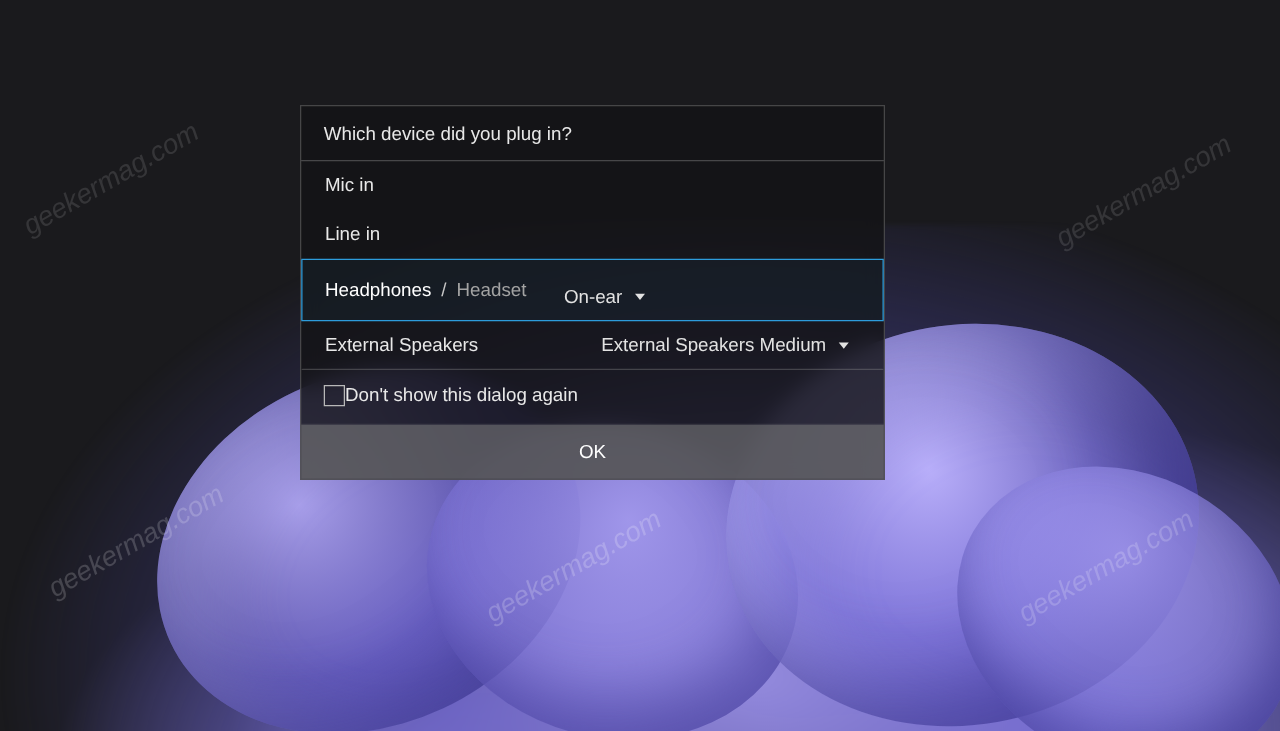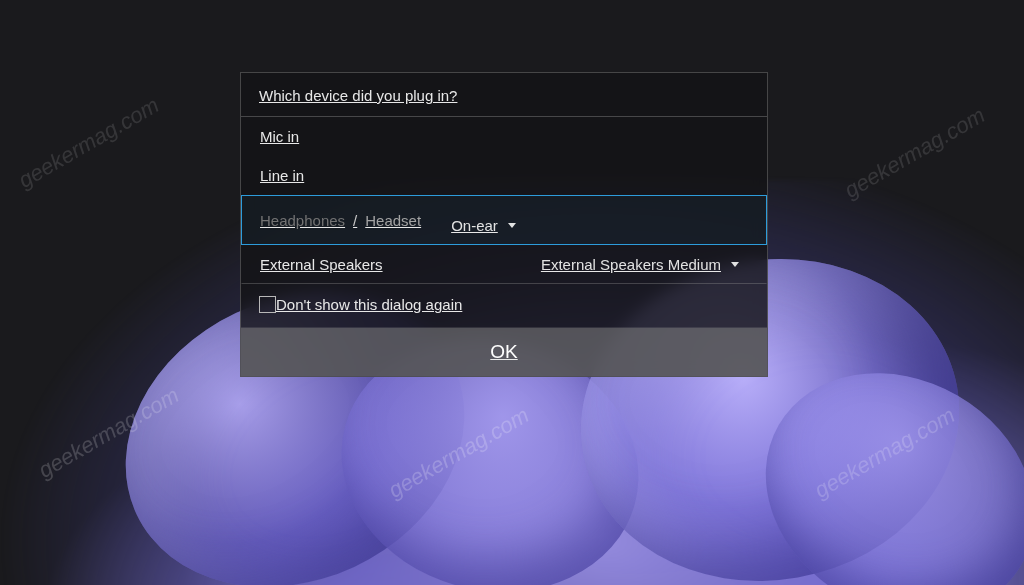--- a/index.html
+++ b/index.html
@@ -94,28 +94,27 @@
     
     .wm-1 { left: 10px; top: 130px; }
     .wm-2 { right: 30px; top: 140px; }
     .wm-3 { left: 30px; top: 420px; color: rgba(255,255,255,0.18);}
     .wm-4 { left: 380px; top: 440px; color: rgba(255,255,255,0.2);}
     .wm-5 { right: 60px; top: 440px; color: rgba(255,255,255,0.18);}
     
     .dialog {
       position: absolute;
       left: 240px;
-      top: 72px;
-      width: 528px;
+      top: 84px;
+      width: 468px;
       background: rgba(20, 20, 22, 0.82);
       border: 1px solid rgba(120, 120, 120, 0.5);
       backdrop-filter: blur(8px);
       color: #e8e8e8;
       font-size: 15px;
-      text-decoration: underline;
     }
     
     .dialog-title {
       padding: 14px 18px 12px;
       font-size: 15px;
       border-bottom: 1px solid rgba(150, 150, 150, 0.4);
     }
     
     .device-list {
       padding: 0;
@@ -133,21 +132,21 @@
     .device-row.selected {
       border: 1px solid #2d9cdb;
       background: rgba(45, 156, 219, 0.05);
     }
     
     .device-row.last {
       border-bottom: 1px solid rgba(150, 150, 150, 0.35);
     }
     
     .device-label-primary {
-      color: #737373;
+      color: #ffffff;
     }
     
     .device-separator {
       color: #c8c8c8;
     }
     
     .device-label-secondary {
       color: #a3a3a3;
     }
     
@@ -193,21 +192,21 @@
       height: 17px;
       border: 1.5px solid #b8b8b8;
       background: transparent;
       flex-shrink: 0;
     }
     
     .ok-row {
       background: rgba(130, 130, 130, 0.55);
       text-align: center;
       padding: 13px 5px;
-      font-size: 19px;
+      font-size: 15px;
       color: #ffffff;
       cursor: pointer;
     }
   </style>
 </head>
 <body>
 
 <div class="desktop-background">
   <div class="fabric-shape"></div>
   <div class="fabric-fold fold-1"></div>

